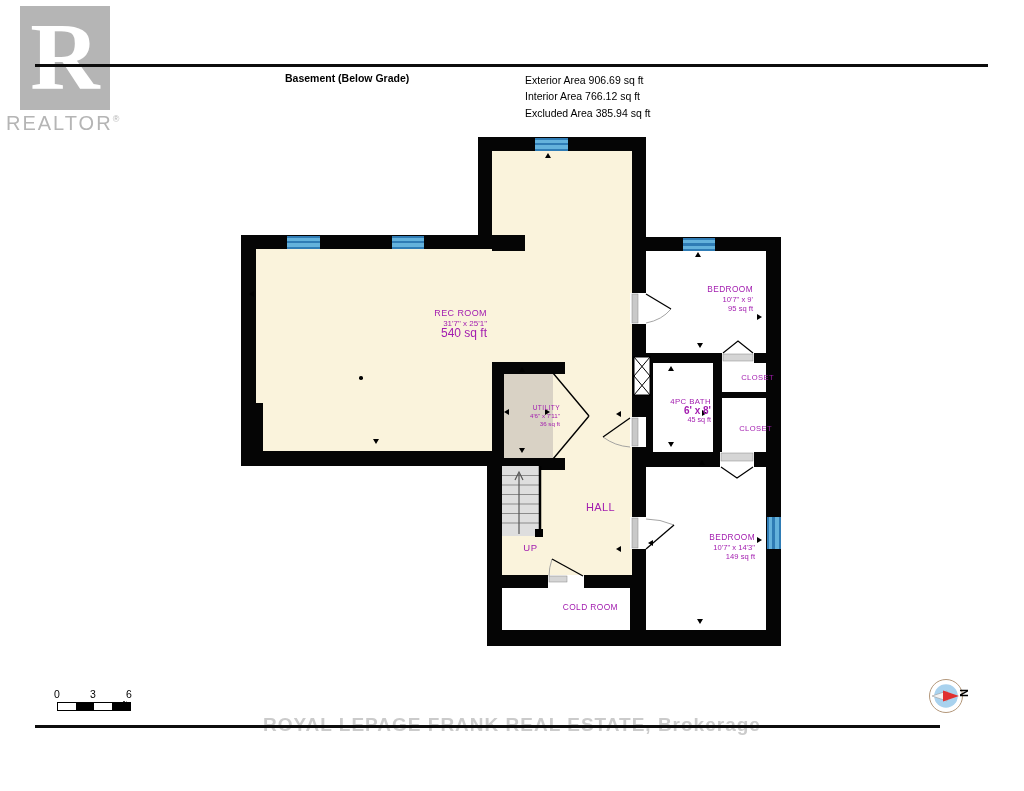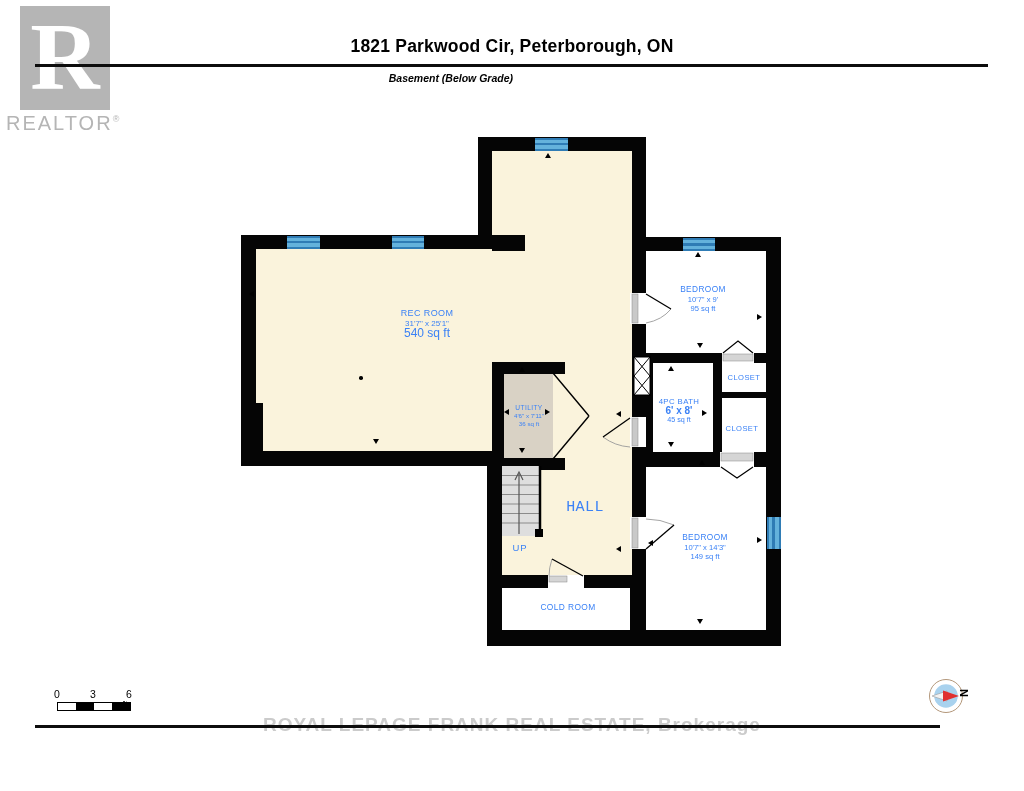--- a/index.html
+++ b/index.html
@@ -3,33 +3,33 @@
 <meta charset="utf-8">
 <style>
   html,body{margin:0;padding:0;background:#fff;}
   #canvas{position:relative;width:1024px;height:791px;background:#fff;overflow:hidden;
           font-family:"Liberation Sans",sans-serif;color:#000;}
   .abs{position:absolute;}
   .blk{position:absolute;background:#050505;}
   .cream{position:absolute;background:#FAF3DC;}
   .white{position:absolute;background:#ffffff;}
   .gray{position:absolute;background:#D9D2C5;}
-  .room-label{position:absolute;text-align:center;color:#3b82f6;line-height:9.5px;}
+  .room-label{position:absolute;text-align:right;color:#a21caf;line-height:9.5px;}
   .rn{font-size:8.3px;letter-spacing:.4px;white-space:nowrap;}
   .rd{font-size:7.6px;white-space:nowrap;}
   .win-h{position:absolute;height:13px;background:linear-gradient(to bottom,#2F7CB5 0 2px,#64B2DC 2px 5px,#2F7CB5 5px 7.5px,#64B2DC 7.5px 11px,#2F7CB5 11px 13px);}
   .win-v{position:absolute;width:14px;background:linear-gradient(to right,#2F7CB5 0 2px,#64B2DC 2px 5px,#2F7CB5 5px 8px,#64B2DC 8px 12px,#2F7CB5 12px 14px);}
   .arr{position:absolute;width:0;height:0;}
   .arr-up{border-left:3.5px solid transparent;border-right:3.5px solid transparent;border-bottom:5.5px solid #000;}
   .arr-down{border-left:3.5px solid transparent;border-right:3.5px solid transparent;border-top:5.5px solid #000;}
   .arr-left{border-top:3.5px solid transparent;border-bottom:3.5px solid transparent;border-right:5.5px solid #000;}
   .arr-right{border-top:3.5px solid transparent;border-bottom:3.5px solid transparent;border-left:5.5px solid #000;}
   .rule{position:absolute;height:2.5px;background:#0d0d0d;}
   #title{position:absolute;left:0;right:0;top:36px;text-align:center;font-size:17.5px;font-weight:bold;letter-spacing:.2px;}
-  #floor-label{position:absolute;left:285px;top:72px;width:228px;text-align:right;font-size:10.5px;font-weight:bold;font-style:italic;}
+  #floor-label{position:absolute;left:285px;top:72px;width:228px;font-size:10.5px;font-weight:bold;}
   .area-line{font-size:10.5px;line-height:16.4px;white-space:nowrap;}
   #logo-box{position:absolute;left:20px;top:6px;width:90px;height:104px;background:#b5b5b5;text-align:center;}
   #logo-r{font-family:"Liberation Serif",serif;font-weight:bold;font-size:96px;line-height:102px;color:#fff;}
   #logo-word{position:absolute;left:6px;top:112px;width:130px;font-size:20px;letter-spacing:2px;color:#b5b5b5;white-space:nowrap;}
   #watermark{position:absolute;left:0;right:0;top:714px;text-align:center;font-size:19px;font-weight:bold;
              letter-spacing:1px;color:#cbcbcb;white-space:nowrap;}
   #prepared{position:absolute;left:0;right:0;top:698px;text-align:center;font-size:10px;letter-spacing:.2px;}
   #disclaimer{position:absolute;left:0;right:0;top:734px;text-align:center;font-size:9px;color:#111;}
   .tick{position:absolute;font-size:10.5px;width:12px;text-align:center;}
   #scalebar{position:absolute;left:57px;top:702px;width:72px;height:7px;border:1px solid #000;display:flex;}
@@ -41,24 +41,28 @@
 </head>
 <body>
 
 <div id="canvas">
 
   <div id="logo-box">
     <span id="logo-r">R</span>
   </div>
   <div id="logo-word"><span>REALTOR</span><sup style="font-size:9px">®</sup></div>
 
-  <div id="title">1821 Parkwood Cir, Peterborough, ON</div>
   <div class="rule" style="left:35px;top:64px;width:953px;"></div>
 
   <div id="floor-label">Basement (Below Grade)</div>
+  <div class="abs" style="left:525px;top:72px;">
+    <div class="area-line">Exterior Area 906.69 sq ft</div>
+    <div class="area-line">Interior Area 766.12 sq ft</div>
+    <div class="area-line">Excluded Area 385.94 sq ft</div>
+  </div>
 
   <div class="abs" style="left:0;top:0;width:1024px;height:791px;">
 
     <div class="blk" style="left:478px;top:137px;width:168px;height:114px;"></div>
     <div class="blk" style="left:241px;top:235px;width:405px;height:231px;"></div>
     <div class="blk" style="left:487px;top:235px;width:159px;height:411px;"></div>
     <div class="blk" style="left:630px;top:237px;width:151px;height:409px;"></div>
 
     <div class="cream" style="left:492px;top:151px;width:140px;height:100px;"></div>
     <div class="cream" style="left:256px;top:249px;width:376px;height:202px;"></div>
@@ -159,21 +163,21 @@
       <div class="rn" style="font-size:9px;">REC ROOM</div>
       <div class="rd" style="font-size:8px;">31'7" x 25'1"</div>
       <div class="rd" style="font-size:12px;">540 sq ft</div>
     </div>
     <div class="room-label" style="left:498px;top:404px;width:62px;line-height:7.8px;">
       <div class="rn" style="font-size:6.6px;">UTILITY</div>
       <div class="rd" style="font-size:6.2px;">4'6" x 7'11"</div>
       <div class="rd" style="font-size:6.2px;">36 sq ft</div>
     </div>
     <div class="room-label" style="left:555px;top:503px;width:60px;">
-      <div class="rn" style="font-size:15px;font-family:Liberation Mono, monospace;">HALL</div>
+      <div class="rn" style="font-size:11px;">HALL</div>
     </div>
     <div class="room-label" style="left:502px;top:543px;width:36px;">
       <div class="rn" style="font-size:9.5px;letter-spacing:.8px;">UP</div>
     </div>
     <div class="room-label" style="left:653px;top:285px;width:100px;">
       <div class="rn">BEDROOM</div>
       <div class="rd">10'7" x 9'</div>
       <div class="rd">95 sq ft</div>
     </div>
     <div class="room-label" style="left:714px;top:373px;width:60px;">

